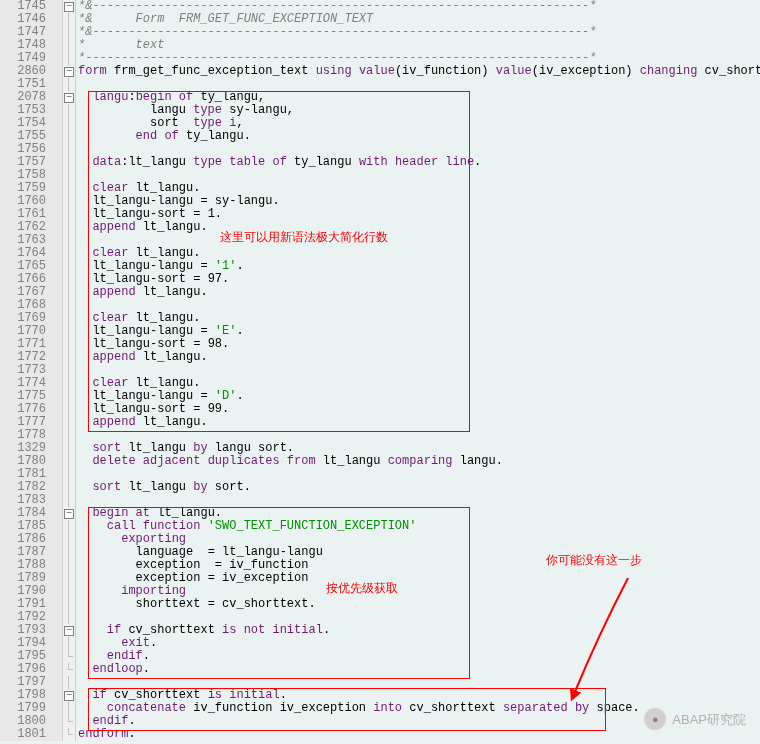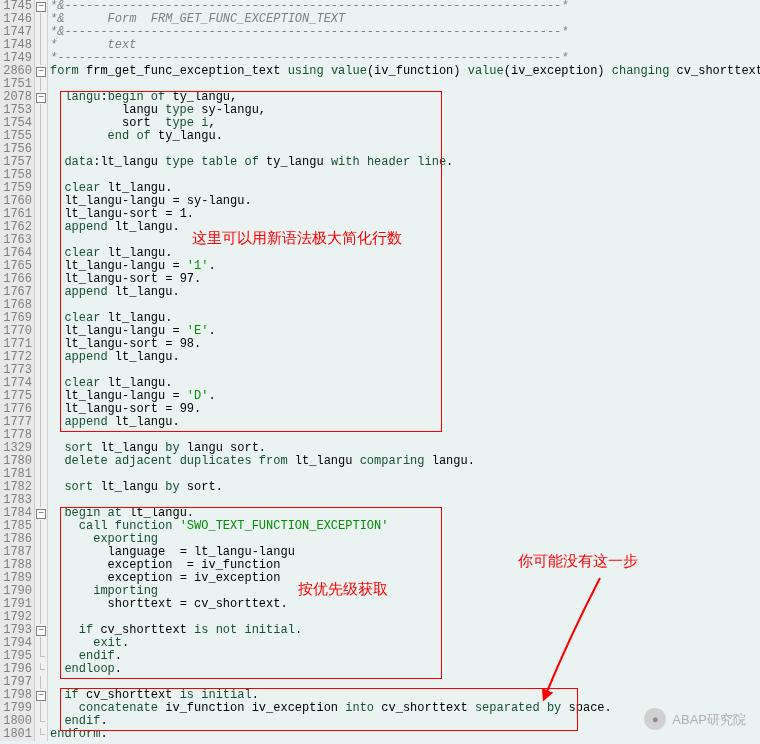--- a/index.html
+++ b/index.html
@@ -11,21 +11,21 @@
   width:760px;
   height:744px;
   overflow:hidden;
   position:relative;
 }
 .editor{display:flex}
 .gutter{
   background:#e8e8e8;
   color:#808080;
   text-align:right;
-  padding:0 2px;
+  padding:0 16px;
   border-right:1px solid #d0d0d0;
   user-select:none;
   width:30px;
   flex:none;
 }
 .gutter div{height:13px}
 .fold{
   width:12px;flex:none;
   background:#f0f0f0;
   border-right:1px solid #d0d0d0;
@@ -33,28 +33,28 @@
 .fold div{height:13px;position:relative;text-align:center;color:#808080;font-size:10px;line-height:13px}
 .fold .box::before{
   content:"";position:absolute;left:1px;top:2px;width:8px;height:8px;border:1px solid #808080;background:#fff;
 }
 .fold .minus::after{content:"−";position:absolute;left:3px;top:0;color:#606060;font-size:10px}
 .fold .bar::before{content:"";position:absolute;left:5px;top:0;width:1px;height:13px;background:#c0c0c0}
 .fold .end::before{content:"";position:absolute;left:5px;top:0;width:1px;height:7px;background:#c0c0c0}
 .fold .end::after{content:"";position:absolute;left:5px;top:6px;width:5px;height:1px;background:#c0c0c0}
 .code{padding-left:2px;position:relative;flex:1}
 .line{height:13px;white-space:pre}
-.kw{color:#14532d}
+.kw{color:#701a75}
 .cm{color:#808080;font-style:italic}
 .str{color:#009000}
 .num{color:#000}
 .id{color:#000}
 .op{color:#000}
 .hl-box{position:absolute;border:1px solid #ff0000;pointer-events:none}
-.anno{position:absolute;color:#ff0000;font-family:"SimSun","Microsoft YaHei",sans-serif;font-size:15px;pointer-events:none}
+.anno{position:absolute;color:#ff0000;font-family:"SimSun","Microsoft YaHei",sans-serif;font-size:12px;pointer-events:none}
 .arrow{position:absolute;pointer-events:none}
 .watermark{
   position:absolute;right:14px;bottom:14px;
   display:flex;align-items:center;gap:6px;
   color:#b0b0b0;font-family:"Microsoft YaHei",sans-serif;font-size:13px;
 }
 .watermark .circ{
   width:22px;height:22px;border-radius:50%;background:#d0d0d0;
   display:flex;align-items:center;justify-content:center;color:#888;font-size:11px;
 }

